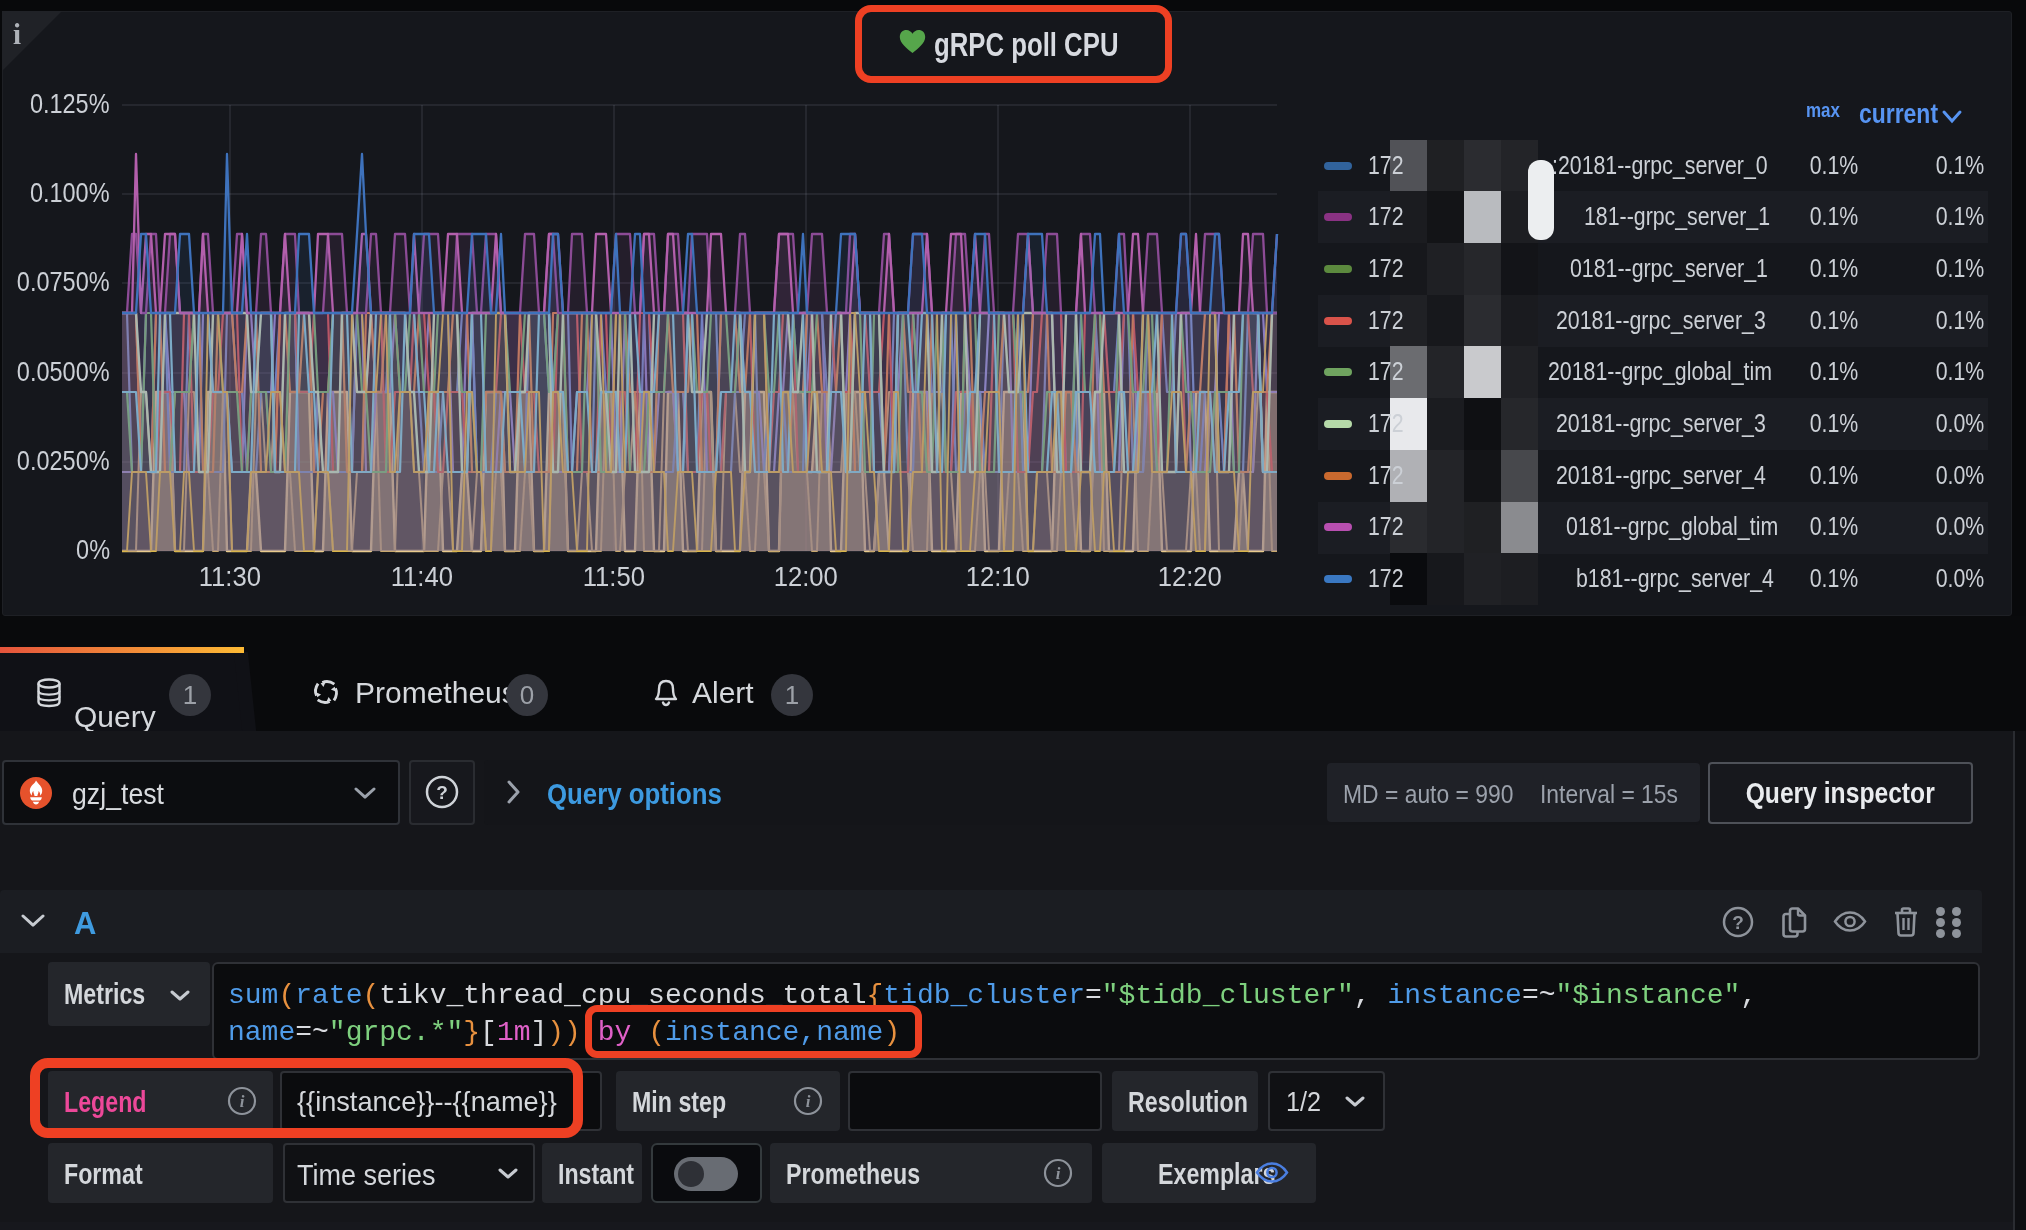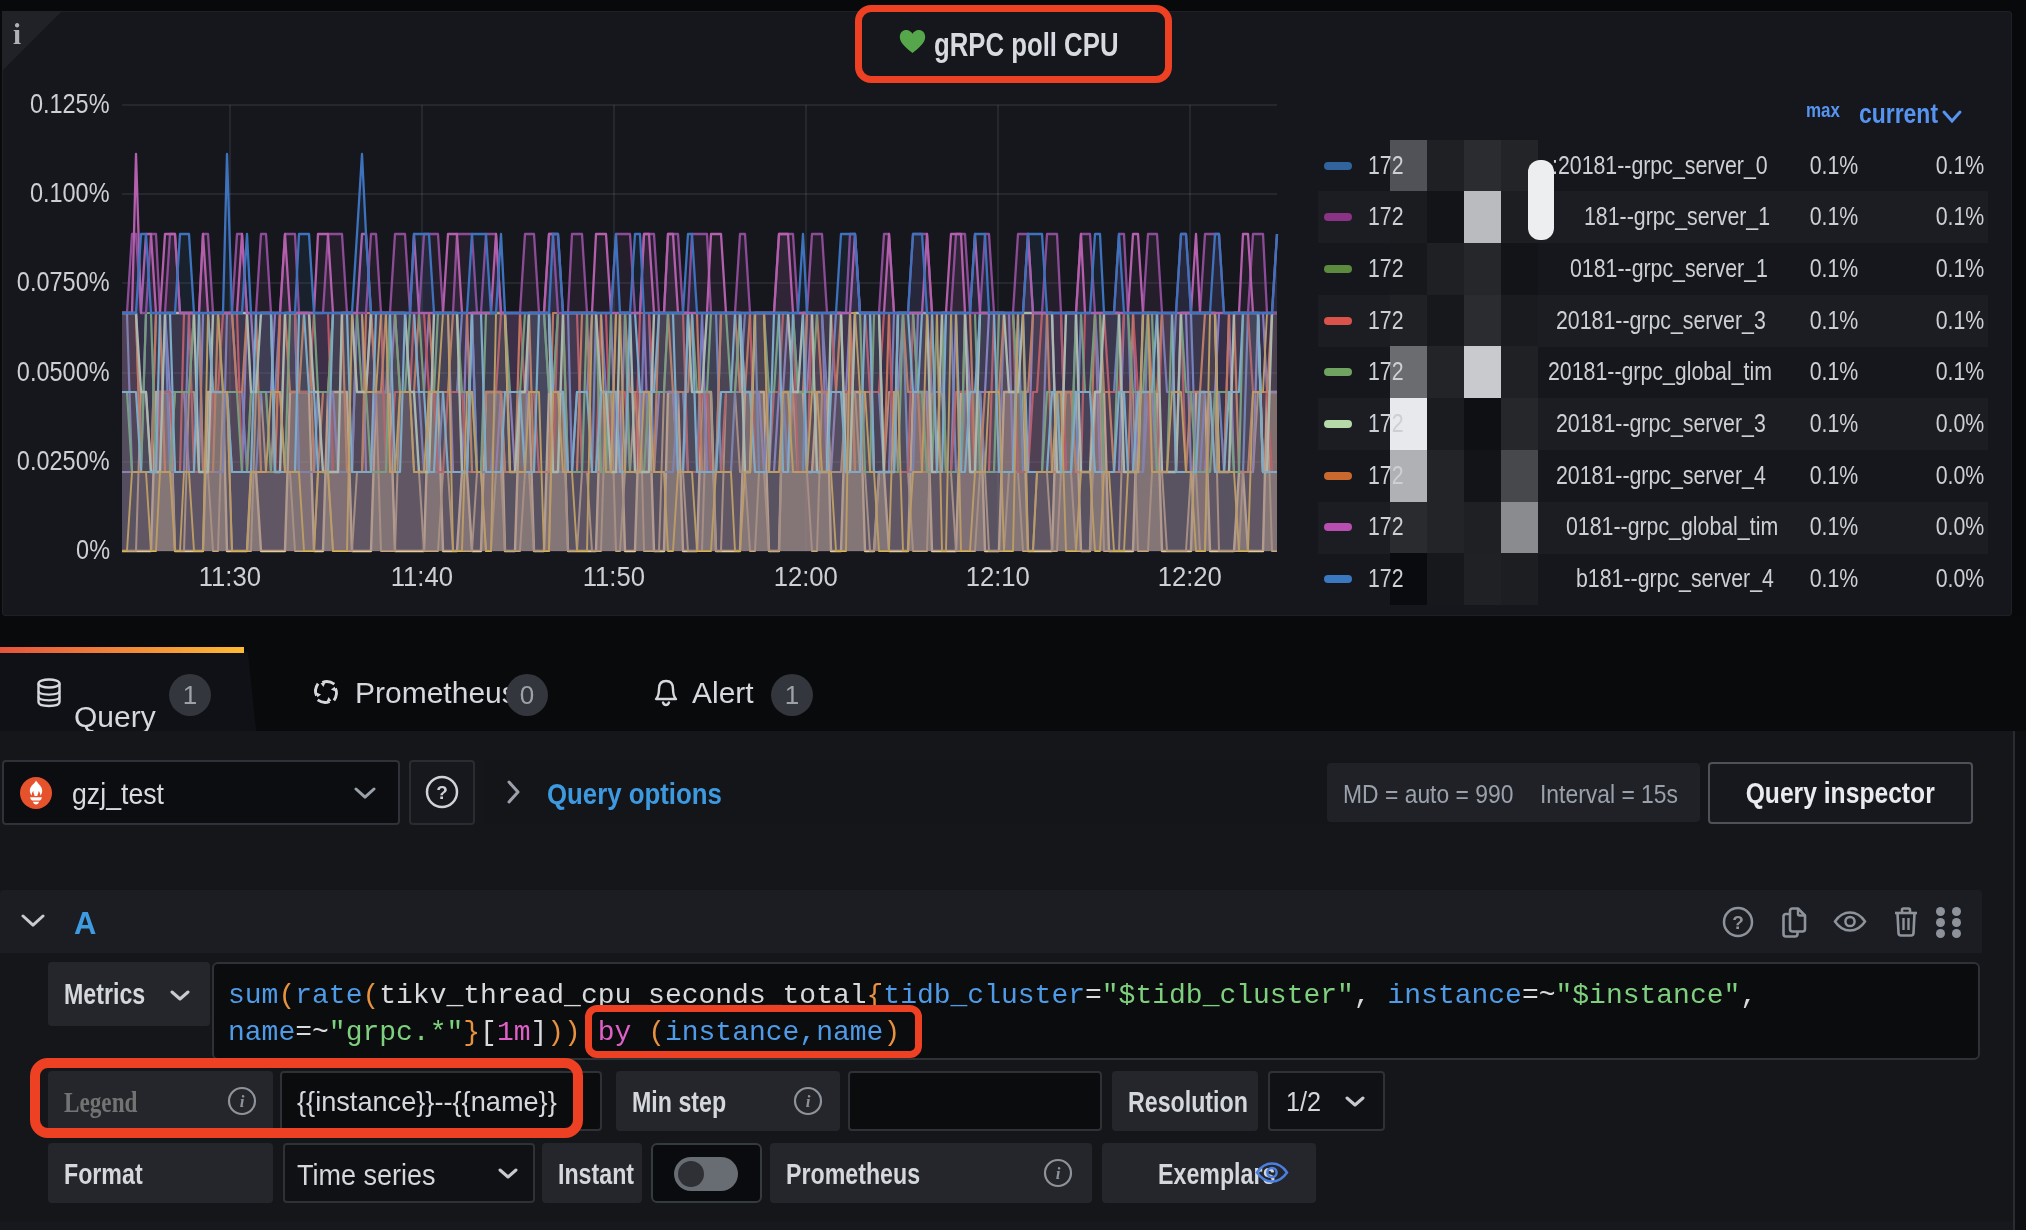--- a/index.html
+++ b/index.html
@@ -258,21 +258,21 @@
   </svg>
 <div class="lbl" style="left:48px;top:962px;width:162px;height:64px;"></div>
 <div style="position:absolute;left:64px;top:978px;font-size:29px;color:#d4d7db;font-weight:bold;font-family:'Liberation Sans',sans-serif;white-space:pre;"><span style="display:inline-block;transform:scaleX(0.8);transform-origin:0% 50%;white-space:pre;">Metrics</span></div>
 <svg style="position:absolute;left:170px;top:990px;" width="20" height="11">
     <path d="M2 2 L10.0 9.0 L18 2" stroke="#c7cbd1" stroke-width="3" fill="none" stroke-linecap="round" stroke-linejoin="round"></path>
   </svg>
 <div class="abs" style="left:212px;top:962px;width:1768px;height:98px;background:#0b0c0e;border:2px solid #2f3136;border-radius:6px;"></div>
 <div class="abs" style="left:228px;top:980px;font-size:28px;font-family:'Liberation Mono',monospace;white-space:pre;"><span style="color:#4F9BE8;">sum</span><span style="color:#E8913F;">(</span><span style="color:#4F9BE8;">rate</span><span style="color:#E8913F;">(</span><span style="color:#d8dade;">tikv_thread_cpu_seconds_total</span><span style="color:#E8913F;">{</span><span style="color:#4F9BE8;">tidb_cluster</span><span style="color:#d8dade;">=</span><span style="color:#7ED07E;">"$tidb_cluster"</span><span style="color:#d8dade;">, </span><span style="color:#4F9BE8;">instance</span><span style="color:#d8dade;">=~</span><span style="color:#7ED07E;">"$instance"</span><span style="color:#d8dade;">,</span></div>
 <div class="abs" style="left:228px;top:1017px;font-size:28px;font-family:'Liberation Mono',monospace;white-space:pre;"><span style="color:#4F9BE8;">name</span><span style="color:#d8dade;">=~</span><span style="color:#7ED07E;">"grpc.*"</span><span style="color:#E8913F;">}</span><span style="color:#d8dade;">[</span><span style="color:#E060C8;">1m</span><span style="color:#d8dade;">]</span><span style="color:#E8913F;">))</span><span style="color:#E060C8;"> by </span><span style="color:#E8913F;">(</span><span style="color:#4F9BE8;">instance,name</span><span style="color:#E8913F;">)</span></div>
 <div class="lbl" style="left:48px;top:1071px;width:225px;height:60px;"></div>
-<div style="position:absolute;left:64px;top:1086px;font-size:29px;color:#737373;font-weight:bold;font-family:Liberation Serif, serif;white-space:pre;"><span style="display:inline-block;transform:scaleX(0.8);transform-origin:0% 50%;white-space:pre;">Legend</span></div>
+<div style="position:absolute;left:64px;top:1086px;font-size:29px;color:#ec4899;font-weight:bold;font-family:Liberation Sans, sans-serif;white-space:pre;"><span style="display:inline-block;transform:scaleX(0.8);transform-origin:0% 50%;white-space:pre;">Legend</span></div>
 <svg style="position:absolute;left:227px;top:1086px;" width="30" height="30">
     <circle cx="15" cy="15" r="13" stroke="#8e939b" stroke-width="2.2" fill="none"></circle>
     <text x="15" y="21" text-anchor="middle" font-size="17" fill="#8e939b" font-family="Liberation Serif" font-style="italic" font-weight="bold">i</text>
   </svg>
 <div class="inp" style="left:280px;top:1071px;width:322px;height:60px;"></div>
 <div style="position:absolute;left:297px;top:1086px;font-size:28px;color:#d4d7db;font-family:'Liberation Sans',sans-serif;white-space:pre;"><span style="display:inline-block;transform:scaleX(0.97);transform-origin:0% 50%;white-space:pre;">{{instance}}--{{name}}</span></div>
 <div class="lbl" style="left:616px;top:1071px;width:224px;height:60px;"></div>
 <div style="position:absolute;left:632px;top:1086px;font-size:29px;color:#d4d7db;font-weight:bold;font-family:'Liberation Sans',sans-serif;white-space:pre;"><span style="display:inline-block;transform:scaleX(0.8);transform-origin:0% 50%;white-space:pre;">Min step</span></div>
 <svg style="position:absolute;left:793px;top:1086px;" width="30" height="30">
     <circle cx="15" cy="15" r="13" stroke="#8e939b" stroke-width="2.2" fill="none"></circle>

